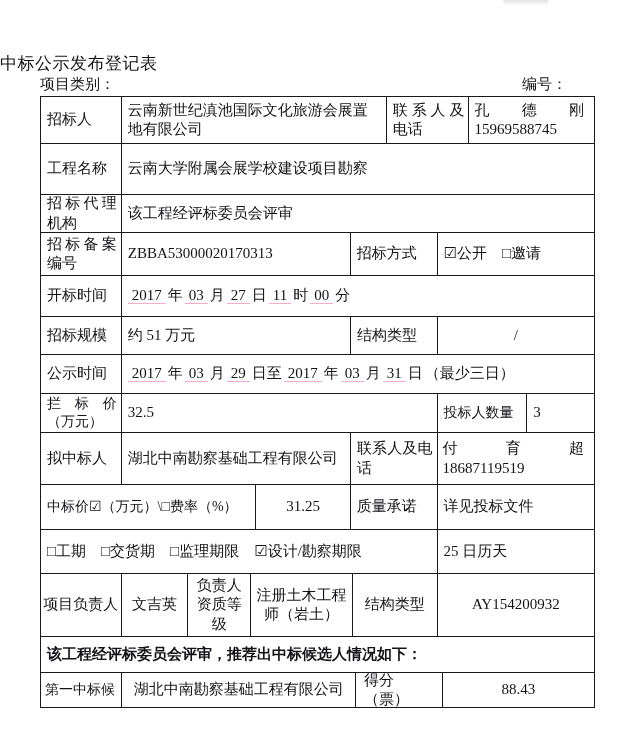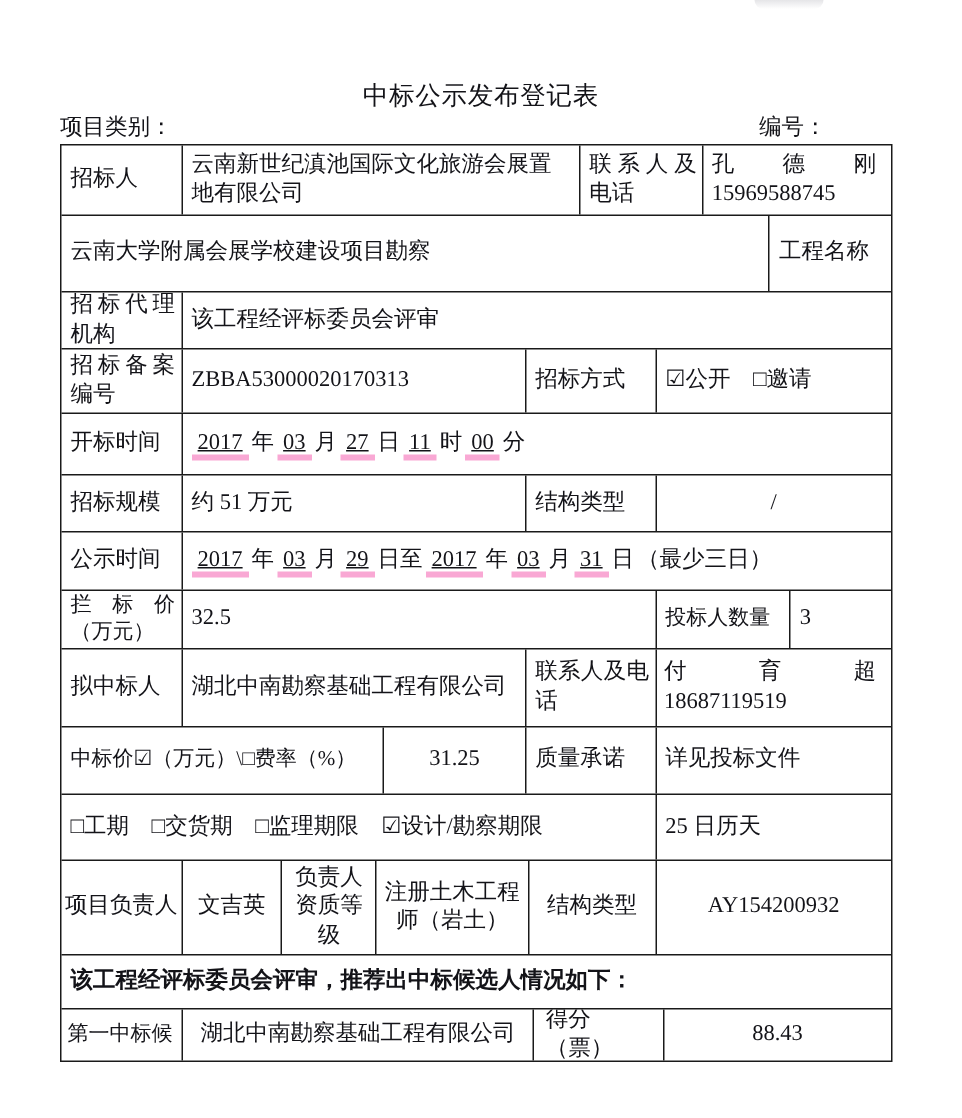--- a/index.html
+++ b/index.html
@@ -10,27 +10,27 @@
     color: #131318;
     overflow: hidden;
   }
   .smudge {
     position: absolute; left: 503px; top: 0; width: 46px; height: 6px;
     background: linear-gradient(#d7d7db, #ffffff);
     border-radius: 0 0 9px 9px; opacity: .65;
   }
   .title {
     position: absolute; top: 52px; left: 0; width: 641px;
-    text-align: center; font-size: 17px; letter-spacing: .5px;
+    text-align: left; font-size: 17px; letter-spacing: .5px;
   }
   .meta {
     position: absolute; top: 75px; left: 40px; width: 555px;
     display: flex; font-size: 15px;
   }
-  .meta .num { margin-left: auto; margin-right: 44px; }
+  .meta .num { margin-left: auto; margin-right: 28px; }
 
   .tbl {
     position: absolute; left: 40px; top: 96px; width: 555px;
     border: 1px solid #1a1a1a;
   }
   .tr { display: flex; border-bottom: 1px solid #1a1a1a; }
   .tr:last-child { border-bottom: none; }
   .td {
     display: flex; align-items: center;
     border-right: 1px solid #1a1a1a;
@@ -45,21 +45,21 @@
   .ctr .in { text-align: center; }
   .s14 { font-size: 14px; }
   .nowrap { white-space: nowrap; }
   .bold { font-weight: 700; }
   .pad12 { padding-left: 12px; }
 
   .contact { flex-direction: column; justify-content: center; align-items: stretch; padding: 0; }
   .name-line { display: flex; justify-content: space-between; padding: 0 10px 0 5px; }
   .phone-line { padding-left: 5px; }
 
-  .u { border-bottom: 4px solid #f9a8d4; padding: 0 4px; text-decoration: underline; }
+  .u { border-bottom: 1px solid #f9a8d4; padding: 0 4px; }
   .unit { margin: 0 2px; }
   .dateline { white-space: nowrap; }
 </style>
 </head>
 <body>
 
 <div class="smudge"></div>
 
 <div class="title">中标公示发布登记表</div>
 
@@ -84,25 +84,25 @@
       <div class="name-line">
         <span>孔</span>
         <span>德</span>
         <span>刚</span>
       </div>
       <div class="phone-line">15969588745</div>
     </div>
   </div>
 
   <div class="tr" style="height:51px">
+    <div class="td" style="width:81px">
+        <div class="in">工程名称</div>
+      </div>
     <div class="td" style="width:474px">
         <div class="in">云南大学附属会展学校建设项目勘察</div>
-      </div>
-    <div class="td" style="width:81px">
-        <div class="in">工程名称</div>
       </div>
   </div>
 
   <div class="tr" style="height:38px">
     <div class="td jst" style="width:81px">
         <div class="in">招标代理机构</div>
       </div>
     <div class="td" style="width:474px">
         <div class="in">该工程经评标委员会评审</div>
       </div>

